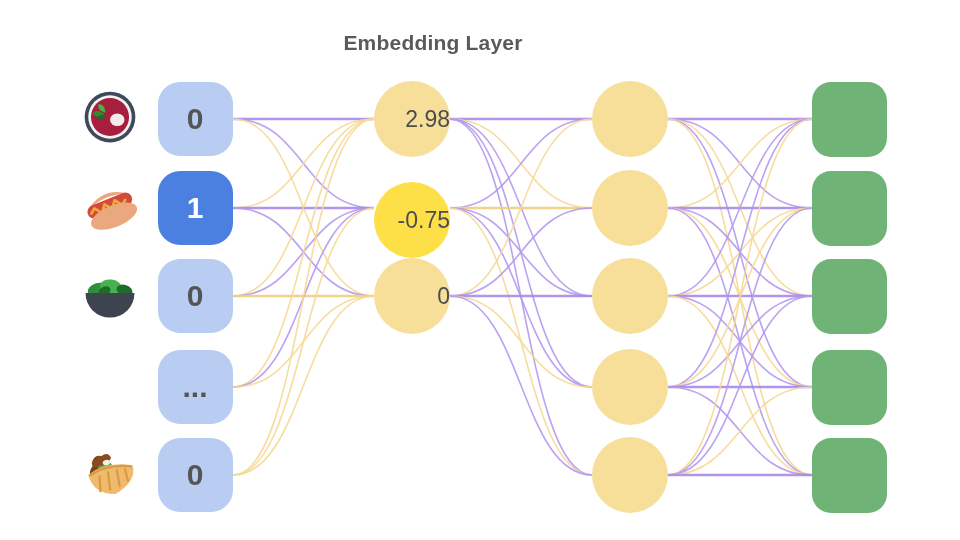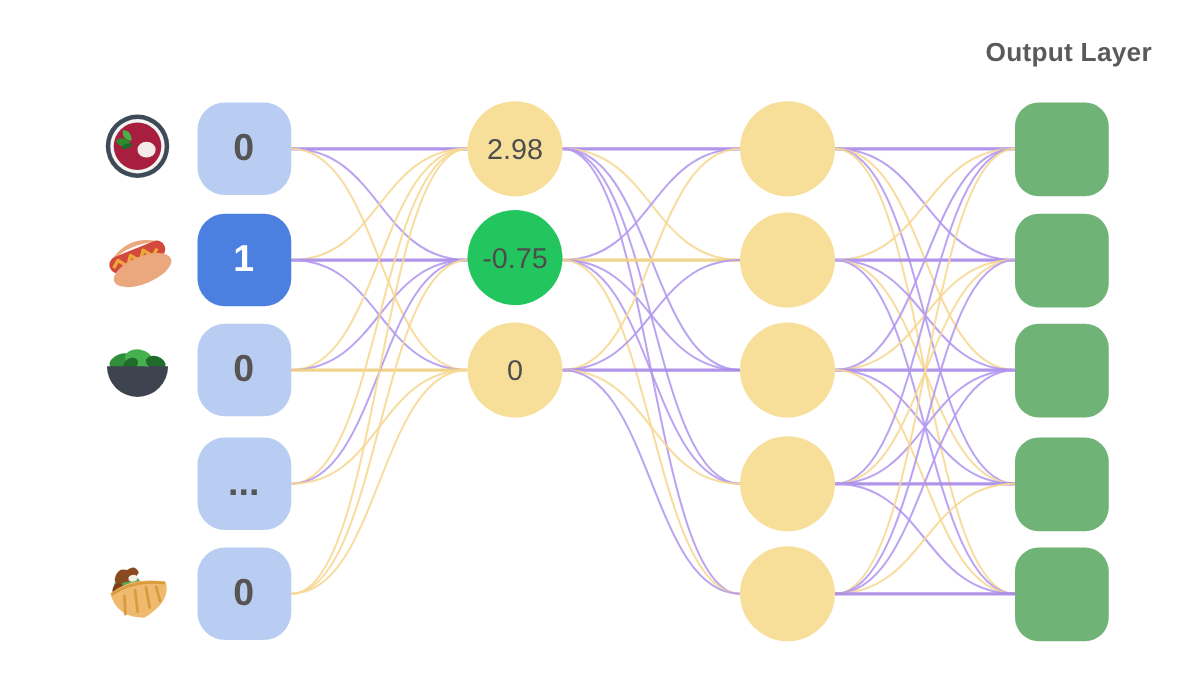--- a/index.html
+++ b/index.html
@@ -6,21 +6,21 @@
   body { font-family:"Liberation Sans", sans-serif; }
   .canvas { position:relative; width:960px; height:540px; background:#ffffff; overflow:hidden; }
   .layer-title {
     position:absolute; top:31px; transform:translateX(-50%);
     font-weight:bold; font-size:21px; color:#5a5a5a; white-space:nowrap; letter-spacing:.2px;
   }
   #edges { position:absolute; left:0; top:0; }
   .node { position:absolute; display:flex; align-items:center; justify-content:center; box-sizing:border-box; }
   .input-node { width:75px; height:74px; border-radius:22px; font-size:30px; font-weight:bold; color:#555555; }
   .input-node.active { color:#ffffff; }
-  .embed-node { width:76px; height:76px; border-radius:50%; font-size:23px; font-weight:400; color:#4d4d4d; }
+  .embed-node { width:76px; height:76px; border-radius:50%; font-size:23px; font-weight:400; color:#4d4d4d;justify-content:flex-end; }
   .hidden-node { width:76px; height:76px; border-radius:50%; }
   .output-node { width:75px; height:75px; border-radius:19px; }
   .emoji { position:absolute; width:58px; height:58px; }
   .emoji svg { width:100%; height:100%; display:block; }
 </style>
 </head>
 <body>
 
 <div class="canvas">
   <svg id="edges" width="960" height="540">
@@ -74,21 +74,21 @@
       <path d="M 668 387 C 740 387, 740 296, 812 296" fill="none" stroke="#b299ee" stroke-width="1.6" stroke-opacity="0.9"></path>
       <path d="M 668 387 C 740 387, 740 387, 812 387" fill="none" stroke="#a78ae8" stroke-width="2.6" stroke-opacity="0.9"></path>
       <path d="M 668 387 C 740 387, 740 475, 812 475" fill="none" stroke="#b299ee" stroke-width="1.6" stroke-opacity="0.9"></path>
       <path d="M 668 475 C 740 475, 740 119, 812 119" fill="none" stroke="#f6d894" stroke-width="1.6" stroke-opacity="0.9"></path>
       <path d="M 668 475 C 740 475, 740 208, 812 208" fill="none" stroke="#b299ee" stroke-width="1.6" stroke-opacity="0.9"></path>
       <path d="M 668 475 C 740 475, 740 296, 812 296" fill="none" stroke="#b299ee" stroke-width="1.6" stroke-opacity="0.9"></path>
       <path d="M 668 475 C 740 475, 740 387, 812 387" fill="none" stroke="#f6d894" stroke-width="1.6" stroke-opacity="0.9"></path>
       <path d="M 668 475 C 740 475, 740 475, 812 475" fill="none" stroke="#a78ae8" stroke-width="2.6" stroke-opacity="0.9"></path>
     </svg>
 
-  <div class="layer-title" style="left:855px">Output Layer</div>
+  <div class="layer-title" style="left:433px">Embedding Layer</div>
 
   <div id="emoji-col">
       <div class="emoji" style="left: 81px; top: 88px;">
   <svg viewBox="0 0 64 64">
     <circle cx="32" cy="32" r="28" fill="#3e4a57"></circle>
     <circle cx="32" cy="32" r="24" fill="#f4f4f4"></circle>
     <circle cx="32" cy="32" r="21" fill="#a81e3f"></circle>
     <ellipse cx="40" cy="35" rx="8" ry="7" fill="#f3eaea"></ellipse>
     <path d="M26 28 Q16 22 13 28 Q19 36 26 28 Z" fill="#2e8b2e"></path>
     <path d="M27 27 Q26 17 19 18 Q18 26 27 27 Z" fill="#45b345"></path>
@@ -142,21 +142,21 @@
         <span>...</span>
       </div>
       <div class="node input-node" style="left: 157.5px; top: 438px; background: rgb(184, 205, 241);">
         <span>0</span>
       </div>
     </div>
   <div id="embed-col">
       <div class="node embed-node" style="left: 374px; top: 81px; background: rgb(247, 223, 154);">
         <span>2.98</span>
       </div>
-      <div class="node embed-node" style="left: 374px; top: 168px; background: #22c55e;">
+      <div class="node embed-node" style="left: 374px; top: 182px; background: #fde047;">
         <span>-0.75</span>
       </div>
       <div class="node embed-node" style="left: 374px; top: 258px; background: rgb(247, 223, 154);">
         <span>0</span>
       </div>
     </div>
   <div id="hidden-col">
       <div class="node hidden-node" style="left: 592px; top: 81px; background: rgb(247, 223, 154);"></div>
       <div class="node hidden-node" style="left: 592px; top: 170px; background: rgb(247, 223, 154);"></div>
       <div class="node hidden-node" style="left: 592px; top: 258px; background: rgb(247, 223, 154);"></div>

